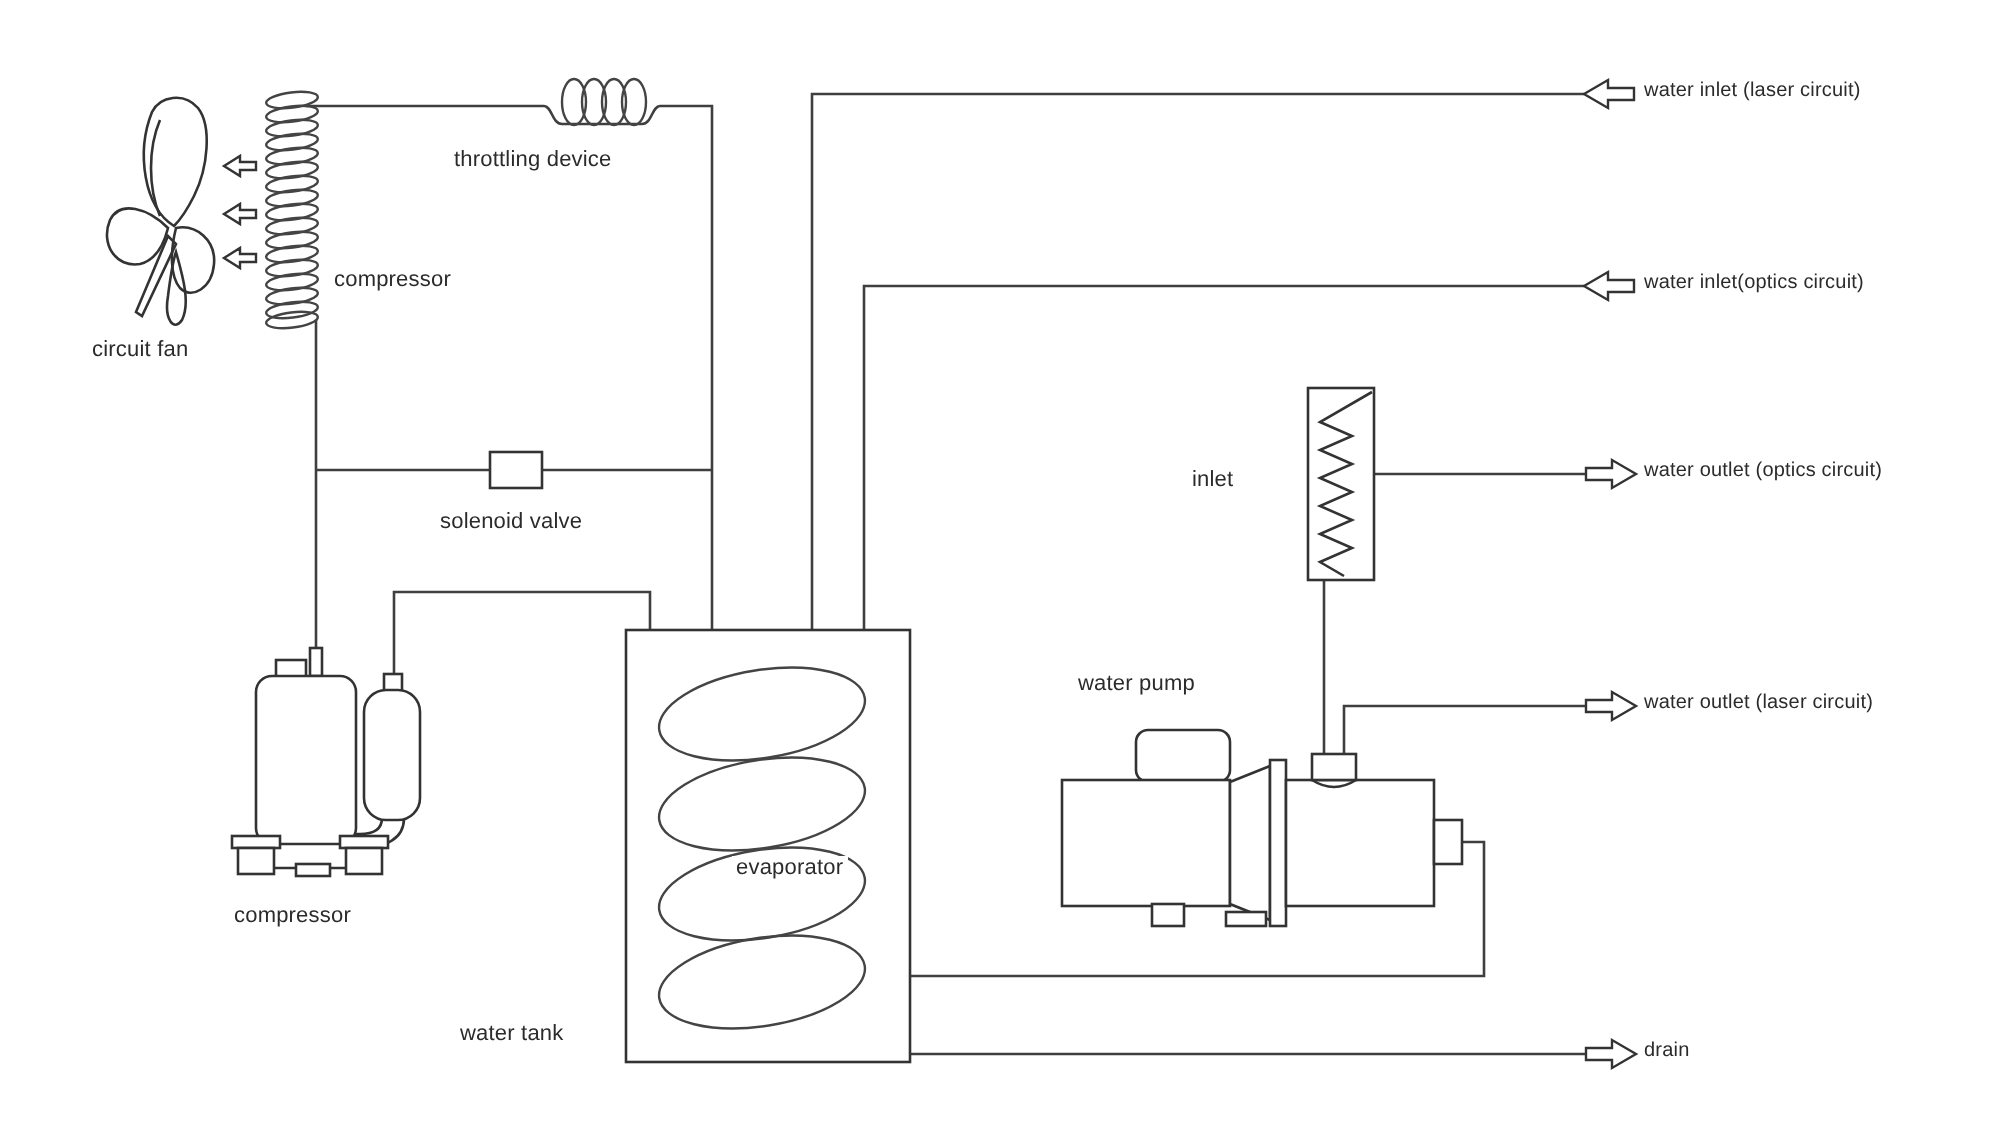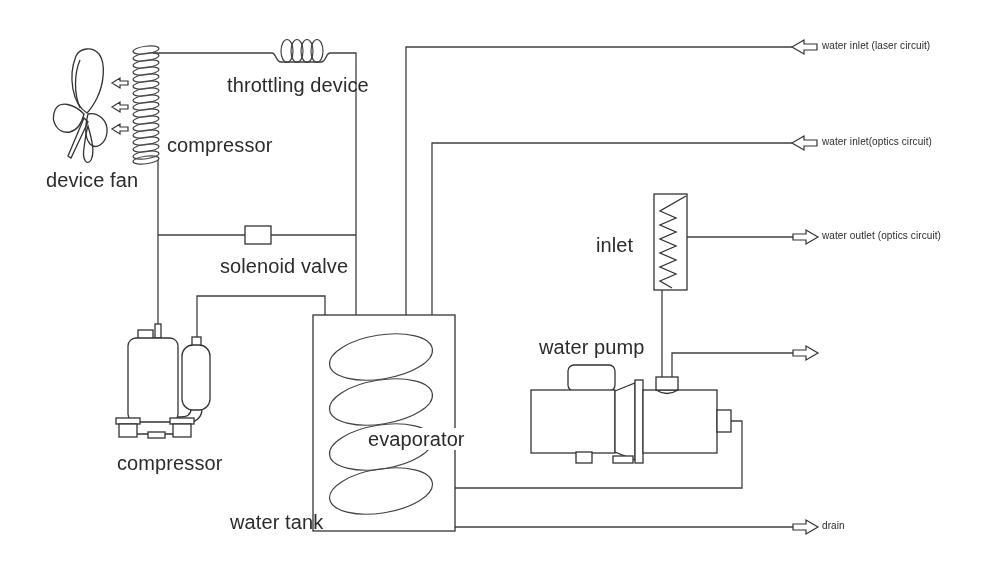--- a/index.html
+++ b/index.html
@@ -1,20 +1,20 @@
 <!DOCTYPE html>
 <html style="--line: #3f3f3f; --text: #2b2b2b; --background: #ffffff;"><head>
 <meta charset="utf-8">
 <style>
   :root { --line:#3f3f3f; --text:#2b2b2b; --background:#ffffff; }
   html,body { margin:0; padding:0; background:var(--background); }
   .stage { position:relative; width:1000px; height:561px; background:var(--background);
            font-family:"Liberation Sans", sans-serif; overflow:hidden; }
   .stage svg { position:absolute; left:0; top:0; }
-  .lbl { position:absolute; font-size:20px; color:var(--text); white-space:nowrap;
+  .lbl { position:absolute; font-size:11px; color:var(--text); white-space:nowrap;
          line-height:1.1; letter-spacing:0.1px; }
   .lbl.small { font-size:10px; }
   .lbl.bg { background:var(--background); padding:0 2px; }
   svg .pipe   { stroke:var(--line); stroke-width:1.3; fill:none; }
   svg .part   { stroke:#333; stroke-width:1.3; fill:#fff; }
   svg .stroke { stroke:#333; stroke-width:1.3; fill:none; }
   svg .coil   { stroke:#444; stroke-width:1.2; fill:none; }
   svg .arrow  { stroke:#333; stroke-width:1.2; fill:#fff; }
 </style>
 </head>
@@ -132,27 +132,28 @@
 
   <g>
     <path class="arrow" d="M792 47 L804 40 V44 H817 V50 H804 V54 Z"></path>
     <path class="arrow" d="M792 143 L804 136 V140 H817 V146 H804 V150 Z"></path>
     <path class="arrow" d="M793 234 H806 V230 L818 237 L806 244 V240 H793 Z"></path>
     <path class="arrow" d="M793 350 H806 V346 L818 353 L806 360 V356 H793 Z"></path>
     <path class="arrow" d="M793 524 H806 V520 L818 527 L806 534 V530 H793 Z"></path>
   </g>
 </svg>
 
-  <span class="lbl" style="left:46px;  top:169px;">device fan</span>
+  <span class="lbl" style="left:46px;  top:169px;">circuit fan</span>
   <span class="lbl" style="left:167px; top:134px;">compressor</span>
   <span class="lbl" style="left:227px; top:74px;">throttling device</span>
   <span class="lbl" style="left:220px; top:255px;">solenoid valve</span>
   <span class="lbl" style="left:117px; top:452px;">compressor</span>
   <span class="lbl" style="left:230px; top:511px;">water tank</span>
   <span class="lbl bg" style="left:366px; top:428px;">evaporator</span>
   <span class="lbl" style="left:539px; top:336px;">water pump</span>
   <span class="lbl" style="left:596px; top:234px;">inlet</span>
 
   <span class="lbl small" style="left:822px; top:40px;">water inlet (laser circuit)</span>
   <span class="lbl small" style="left:822px; top:136px;">water inlet(optics circuit)</span>
   <span class="lbl small" style="left:822px; top:230px;">water outlet (optics circuit)</span>
+  <span class="lbl small" style="left:822px; top:346px;">water outlet (laser circuit)</span>
   <span class="lbl small" style="left:822px; top:520px;">drain</span>
 </div>
 
 </body></html>

